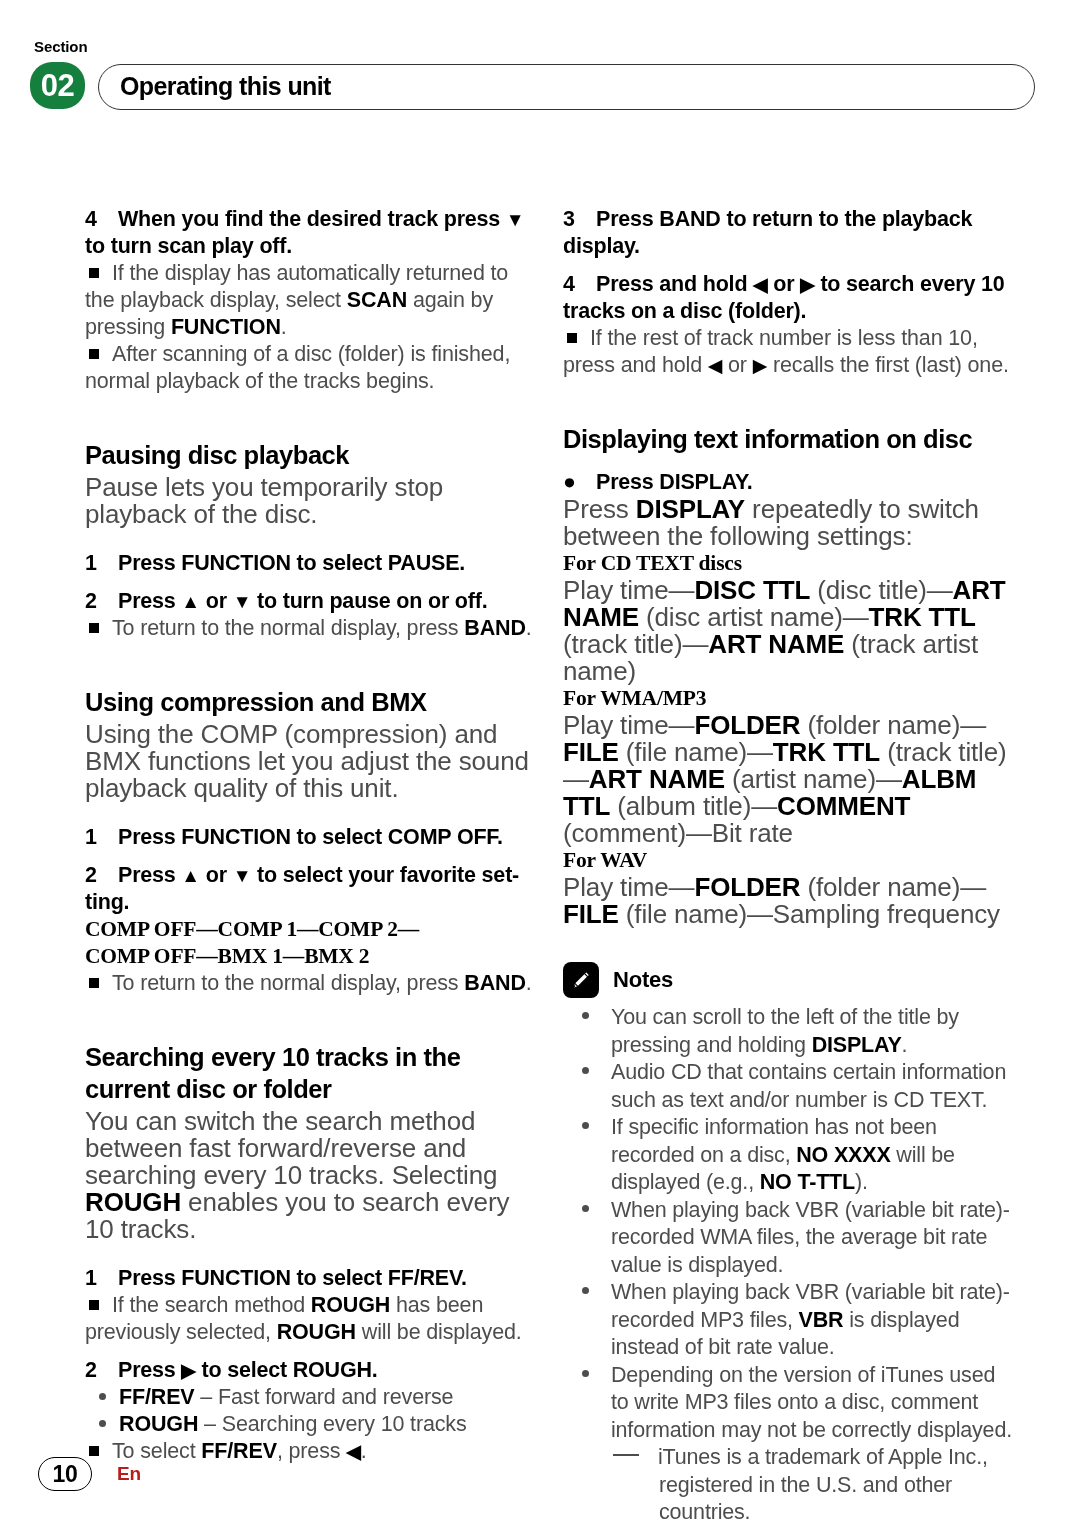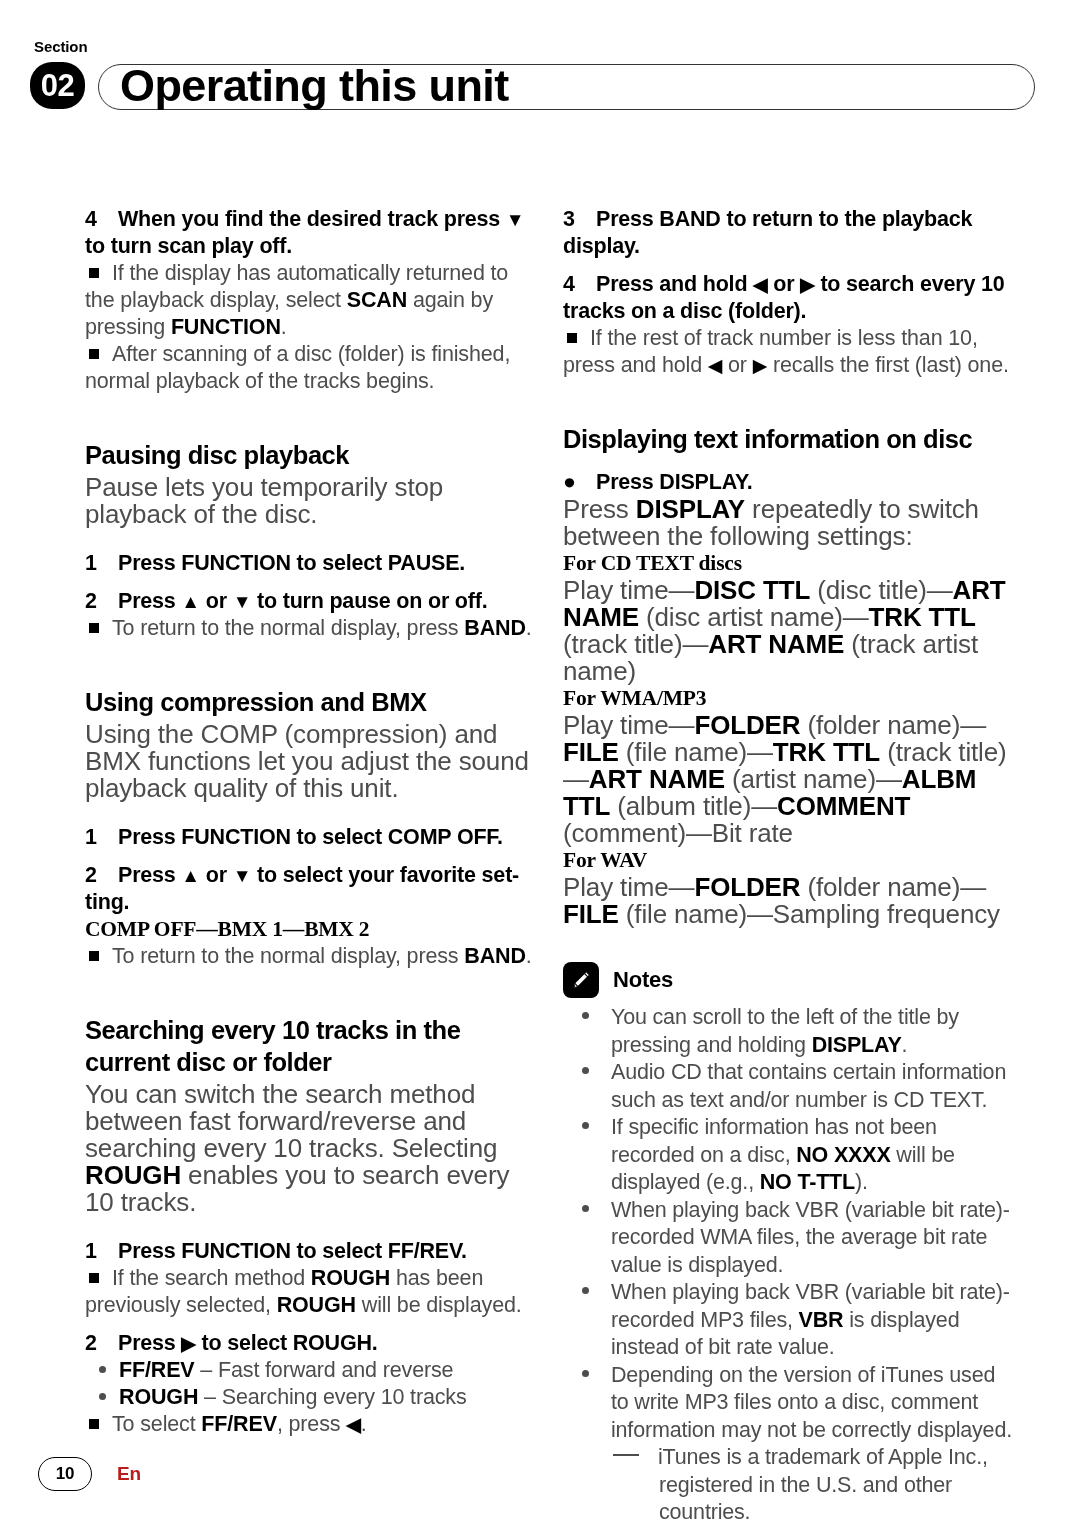--- a/index.html
+++ b/index.html
@@ -37,21 +37,21 @@
     font-weight: bold;
     color: #000;
     letter-spacing: -0.1px;
   }
   .section-badge {
     position: absolute;
     left: 0px;
     top: 24px;
     width: 55px;
     height: 47px;
-    background: #000000;
+    background: #15803d;
     border-radius: 22px;
     color: #fff;
     font-size: 31px;
     font-weight: bold;
     display: flex;
     align-items: center;
     justify-content: center;
     letter-spacing: -0.5px;
   }
   .title-pill {
@@ -61,21 +61,21 @@
     right: 15px;
     height: 44px;
     border: 1.6px solid #333;
     border-radius: 24px;
     background: #fff;
   }
   .title-text {
     position: absolute;
     left: 90px;
     top: 28px;
-    font-size: 45px;
+    font-size: 25px;
     font-weight: bold;
     color: #000;
     letter-spacing: -0.6px;
     line-height: 40px;
   }
 
   
   .col {
     position: absolute;
     top: 166px;
@@ -236,21 +236,21 @@
     align-items: center;
   }
   .page-pill {
     width: 52px;
     height: 32px;
     border: 1.8px solid #000;
     border-radius: 17px;
     display: flex;
     align-items: center;
     justify-content: center;
-    font-size: 17px;
+    font-size: 23px;
     font-weight: bold;
     color: #000;
     letter-spacing: -0.3px;
   }
   .lang {
     margin-left: 25px;
     font-size: 19px;
     font-weight: bold;
     color: #b91c1c;
     letter-spacing: -0.2px;
@@ -303,20 +303,21 @@
     <h2 class="h2">Using compression and BMX</h2>
     <p class="body">Using the COMP (compression) and BMX functions let you adjust the sound playback quality of this unit.</p>
     <div class="gap-m"></div>
     <p class="step">
       <span class="num">1</span><span>Press FUNCTION to select COMP OFF.</span>
     </p>
     <div class="gap-s"></div>
     <p class="step">
       <span class="num">2</span><span>Press </span><span class="arw">▲</span><span> or </span><span class="arw">▼</span><span> to select your favorite set-ting.</span>
     </p>
+    <p class="subhead">COMP OFF—COMP 1—COMP 2—</p>
     <p class="subhead">COMP OFF—BMX 1—BMX 2</p>
     <p class="sub">
       <span class="sq"></span><span>To return to the normal display, press </span><b>BAND</b><span>.</span>
     </p>
 
     <div class="gap-xl"></div>
 
     <h2 class="h2">Searching every 10 tracks in the current disc or folder</h2>
     <p class="body">
       <span>You can switch the search method between fast forward/reverse and searching every 10 tracks. Selecting </span><b>ROUGH</b><span> enables you to search every 10 tracks.</span>

